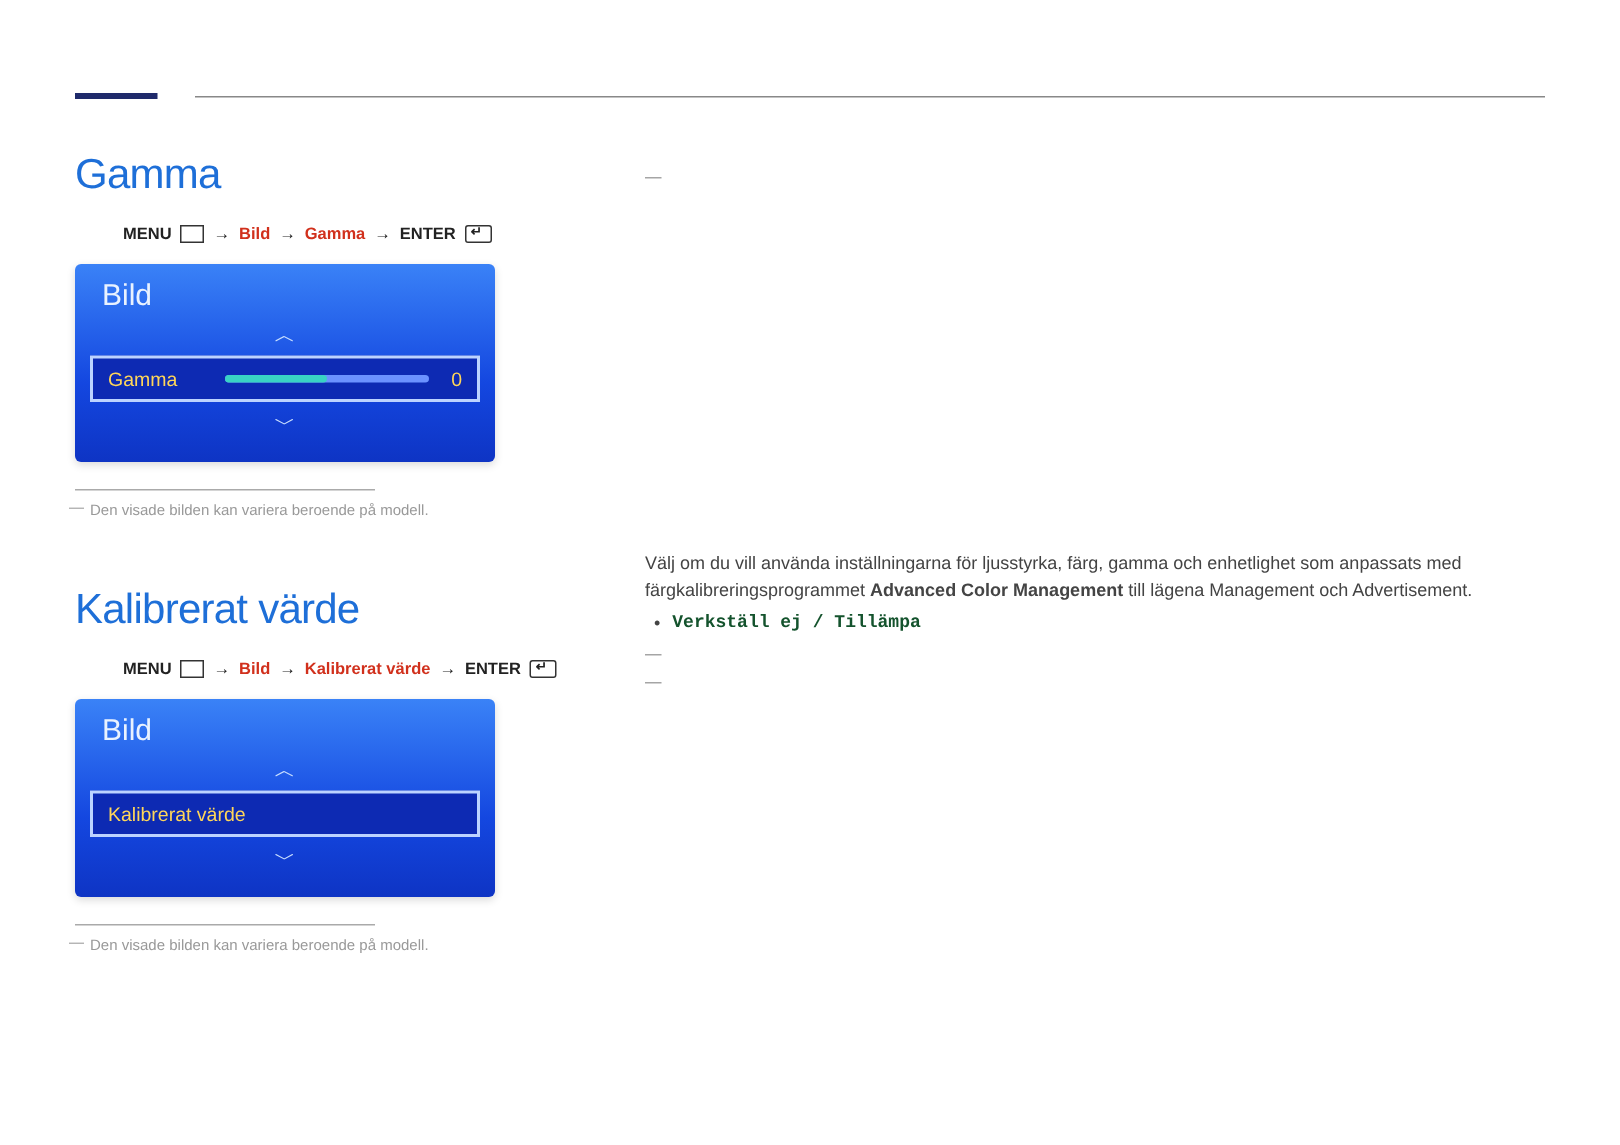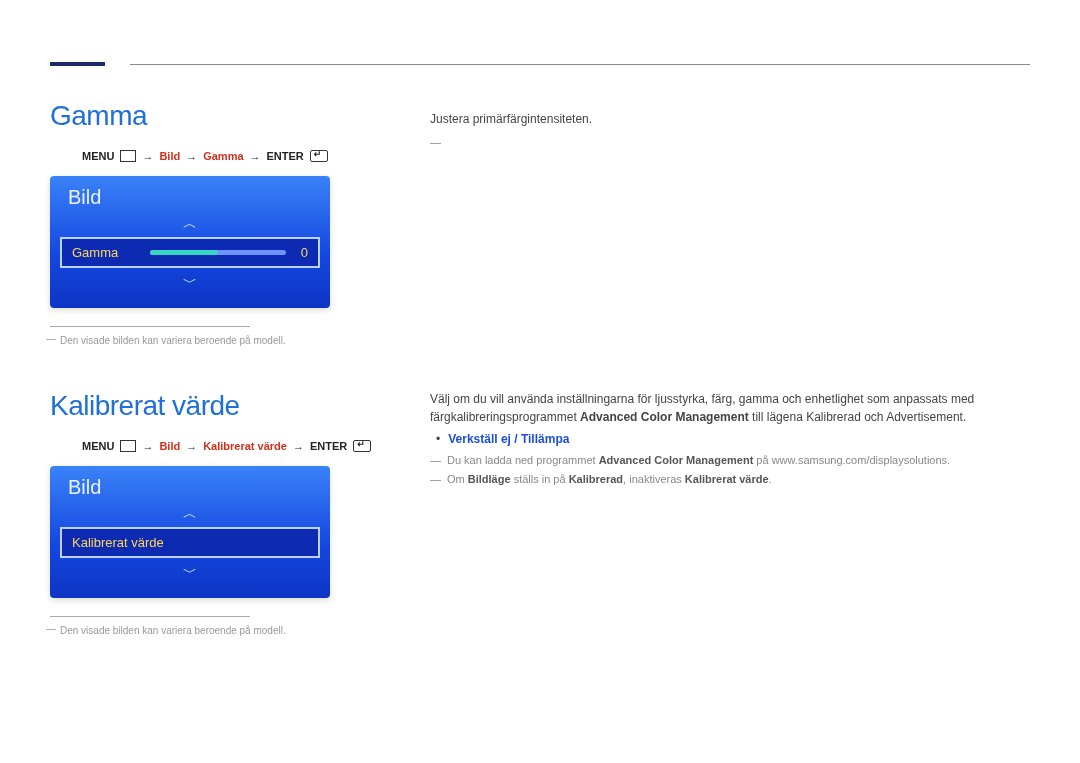--- a/index.html
+++ b/index.html
@@ -170,21 +170,21 @@
   }
   .note-line b { color: #555; font-weight:700; }
   .bullet-line {
     font-size: 12px;
     color: #444;
     margin: 4px 0 6px 6px;
     display: flex;
     gap: 8px;
   }
   .bullet-line .dot { flex:0 0 auto; }
-  .bullet-line .red { color: #1d4ed8; font-weight: 700; }
+  .bullet-line .red { color: #14532d; font-weight: 700; font-family: Liberation Mono, monospace; }
   .osd-row.wide .label { flex: 1; }
 </style>
 </head>
 <body>
 
 <div class="top-bar"></div>
 <div class="top-rule"></div>
 
 <div class="content">
   <div class="left-col">
@@ -249,44 +249,37 @@
 
       <div class="footnote-divider"></div>
       <div class="footnote">Den visade bilden kan variera beroende på modell.</div>
     </div>
 
   </div>
 
   <div class="right-col">
 
     <div>
-      <p class="body-text">Justera primärfärgintensiteten.</p>
       <div class="note-line">
         <span class="dash">―</span>
       </div>
     </div>
 
     <div style="height:236px"></div>
 
     <div>
       <p class="body-text">
-        <span>Välj om du vill använda inställningarna för ljusstyrka, färg, gamma och enhetlighet som anpassats med färgkalibreringsprogrammet </span><b>Advanced Color Management</b><span> till lägena Kalibrerad och Advertisement.</span>
+        <span>Välj om du vill använda inställningarna för ljusstyrka, färg, gamma och enhetlighet som anpassats med färgkalibreringsprogrammet </span><b>Advanced Color Management</b><span> till lägena Management och Advertisement.</span>
       </p>
       <div class="bullet-line">
         <span class="dot">•</span>
         <span class="red">Verkställ ej / Tillämpa</span>
       </div>
       <div class="note-line">
         <span class="dash">―</span>
-        <span>
-          <span>Du kan ladda ned programmet </span><b>Advanced Color Management</b><span> på www.samsung.com/displaysolutions.</span>
-        </span>
       </div>
       <div class="note-line">
         <span class="dash">―</span>
-        <span>
-          <span>Om </span><b>Bildläge</b><span> ställs in på </span><b>Kalibrerad</b><span>, inaktiveras </span><b>Kalibrerat värde</b><span>.</span>
-        </span>
       </div>
     </div>
 
   </div>
 </div>
 
 </body></html>

